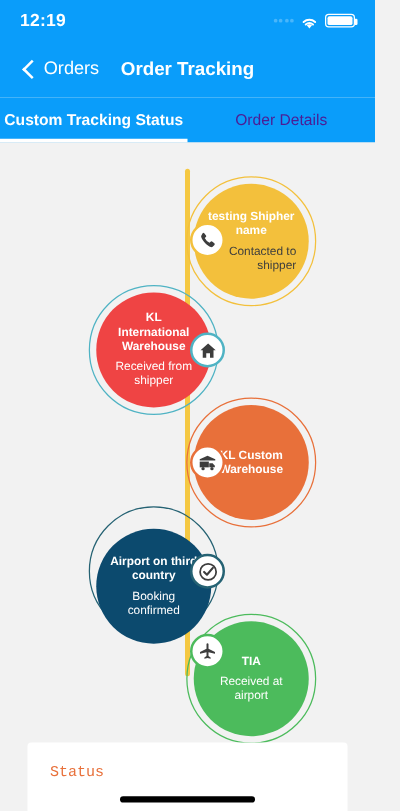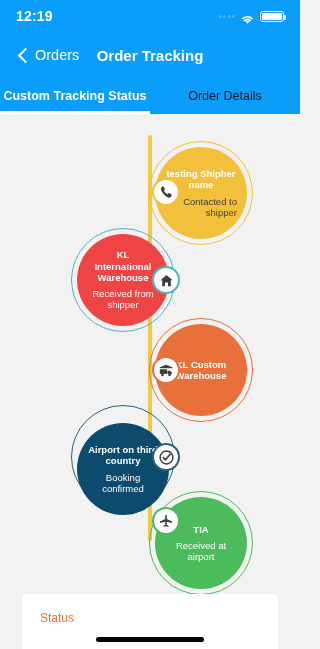--- a/index.html
+++ b/index.html
@@ -40,21 +40,21 @@
     position:absolute; left:0; right:0; text-align:center;
     color:#fff; font-size:15px; font-weight:bold; pointer-events:none;
   }
 
   
   .tabs {
     position:absolute; top:78px; left:0; width:300px; height:36px;
     background:#0a9dfa; display:flex;
   }
   .tab { flex:1; display:flex; align-items:center; justify-content:center;
-         color:#0f172a; font-size:12.5px; position:relative; cursor:pointer; }
+         color:#4c1d95; font-size:12.5px; position:relative; cursor:pointer; }
   .tab.active { color:#fff; font-weight:bold; }
   .tab.active::after {
     content:""; position:absolute; bottom:0; left:0; right:0; height:3px; background:#fff;
   }
 
   
   .content { position:absolute; top:114px; left:0; width:300px; height:535px; background:#f2f2f2;padding-left:16px; }
   .spine { position:absolute; left:148px; top:21px; width:4px; height:406px; background:#f5c842; border-radius:2px; }
 
   .node { position:absolute; }
@@ -71,21 +71,21 @@
 
   .badge {
     position:absolute; width:28px; height:28px; border-radius:50%;
     background:#fff; border:2.2px solid; display:flex; align-items:center; justify-content:center;
   }
   .badge svg { display:block; }
 
   
   .status-card {
     position:absolute; left:22px; bottom:0; width:256px; height:55px;
-    background:#fff; border-radius:3px 3px 0 0;
+    background:#fff; border-radius:3px 3px 0 0;font-family:Liberation Mono, monospace;
   }
   .status-label { position:absolute; left:18px; top:17px; font-size:12px; color:#e8703a; }
   .home-ind {
     position:absolute; left:50%; transform:translateX(-50%); bottom:7px;
     width:108px; height:5px; background:#000; border-radius:3px;
   }
 </style>
 </head>
 <body>
 

